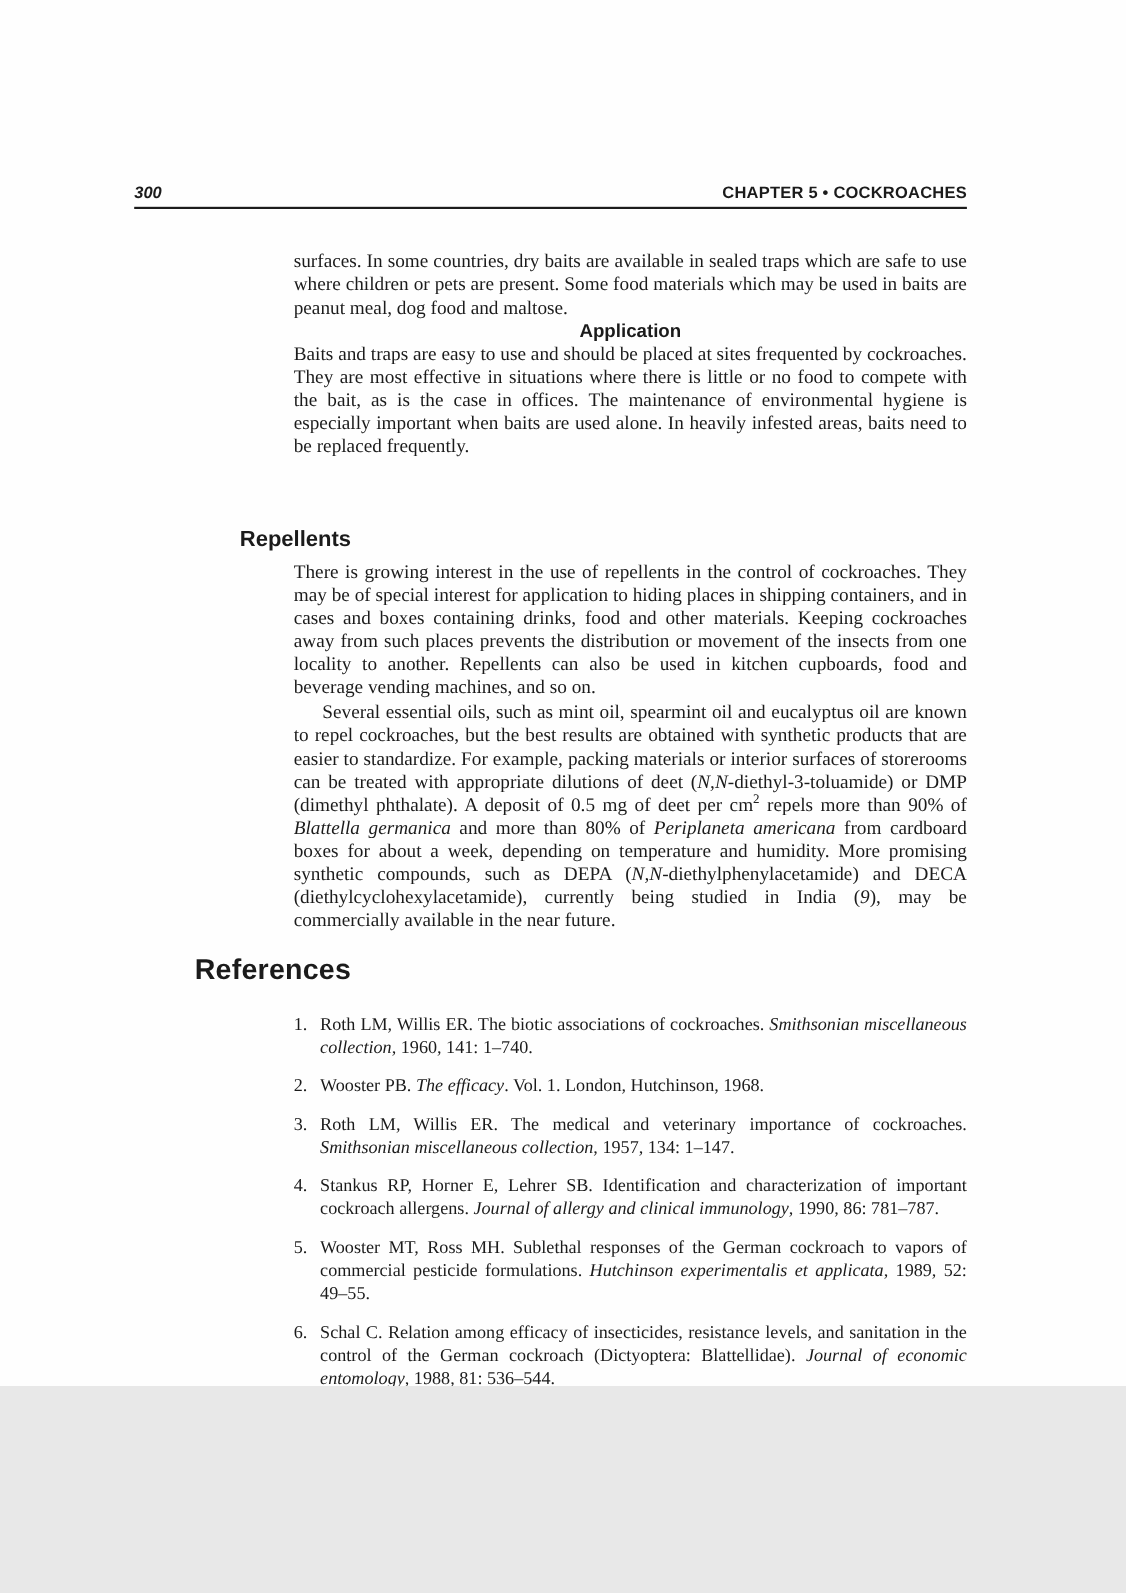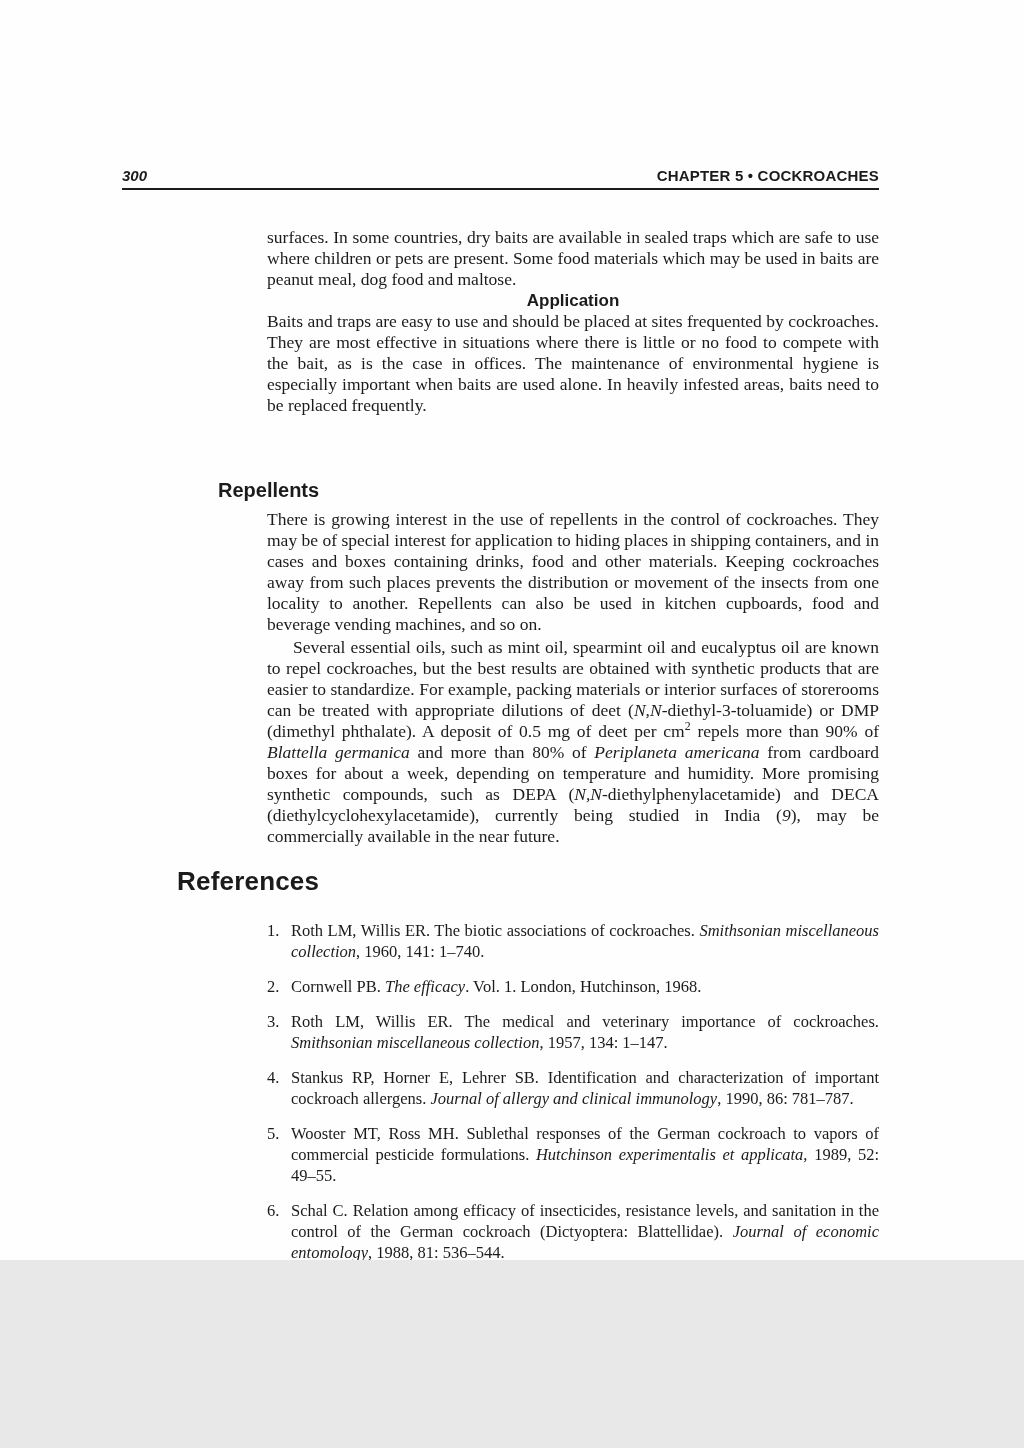--- a/index.html
+++ b/index.html
@@ -140,21 +140,21 @@
 
   <div class="references-heading">References</div>
 
   <div class="refs">
     <div class="ref-item">
       <span class="ref-num">1.</span>
       <span><span>Roth LM, Willis ER. The biotic associations of cockroaches. </span><span class="it">Smithsonian miscellaneous collection</span><span>, 1960, 141: 1–740.</span></span>
     </div>
     <div class="ref-item">
       <span class="ref-num">2.</span>
-      <span><span>Cornwell PB. </span><span class="it">The efficacy</span><span>. Vol. 1. London, Hutchinson, 1968.</span></span>
+      <span><span>Wooster PB. </span><span class="it">The efficacy</span><span>. Vol. 1. London, Hutchinson, 1968.</span></span>
     </div>
     <div class="ref-item">
       <span class="ref-num">3.</span>
       <span><span>Roth LM, Willis ER. The medical and veterinary importance of cockroaches. </span><span class="it">Smithsonian miscellaneous collection</span><span>, 1957, 134: 1–147.</span></span>
     </div>
     <div class="ref-item">
       <span class="ref-num">4.</span>
       <span><span>Stankus RP, Horner E, Lehrer SB. Identification and characterization of important cockroach allergens. </span><span class="it">Journal of allergy and clinical immunology</span><span>, 1990, 86: 781–787.</span></span>
     </div>
     <div class="ref-item">

